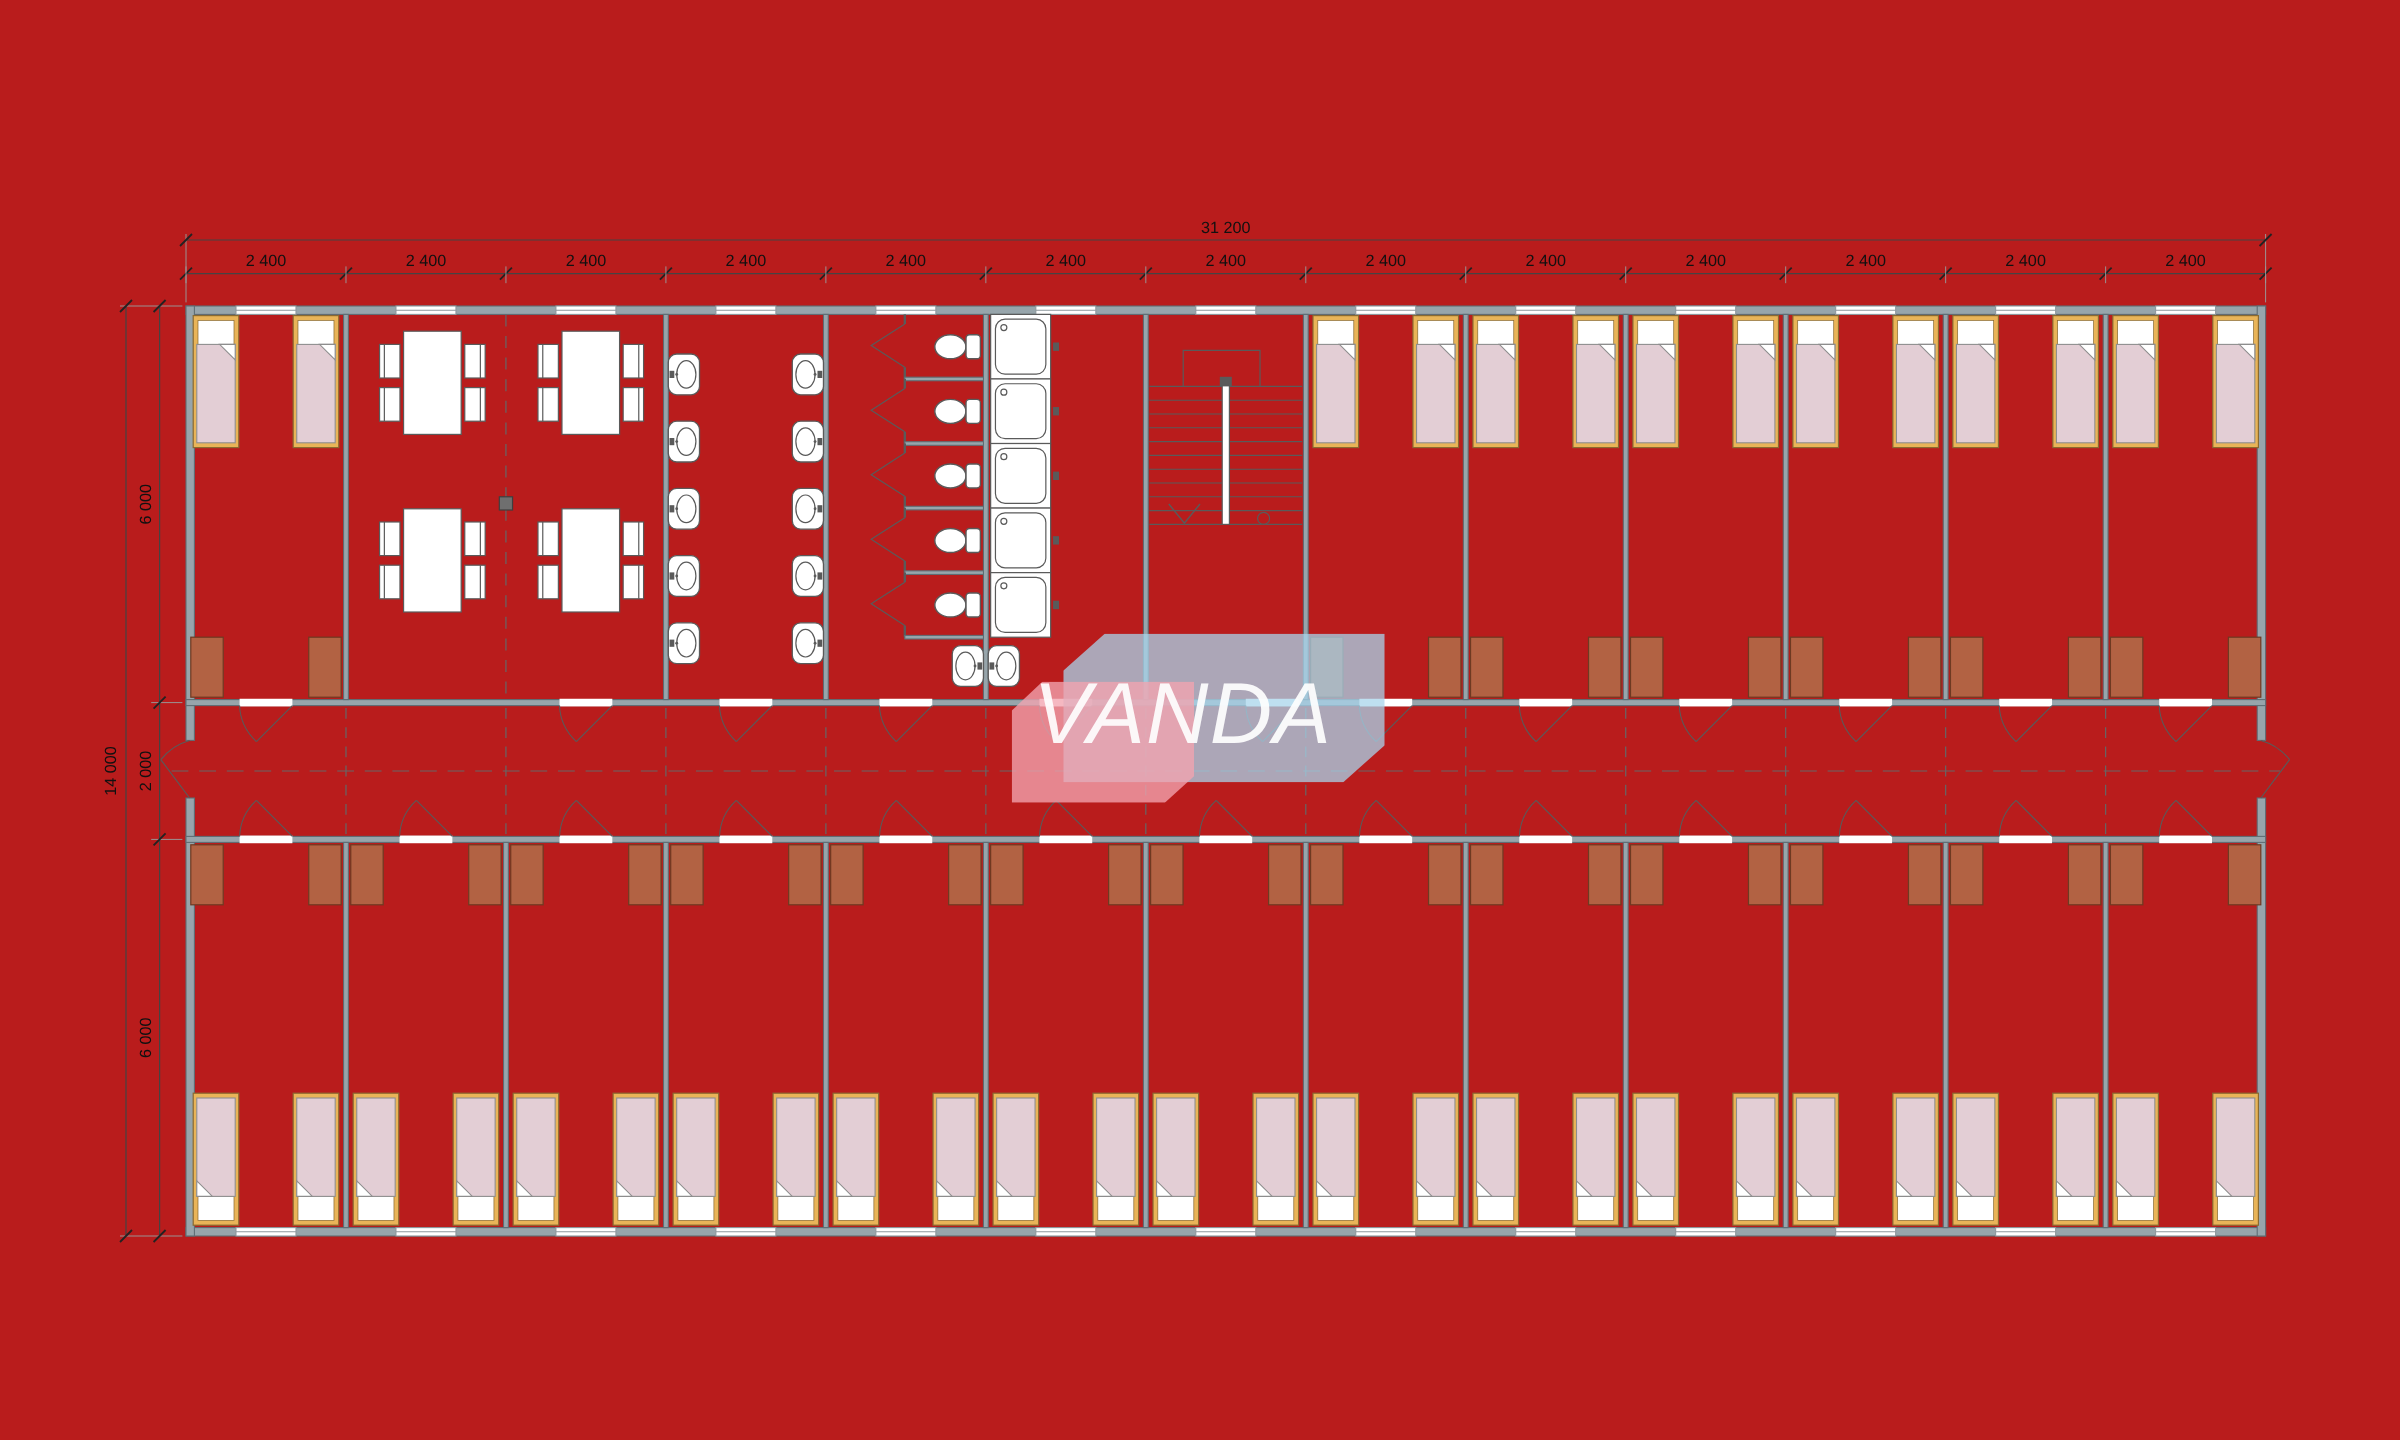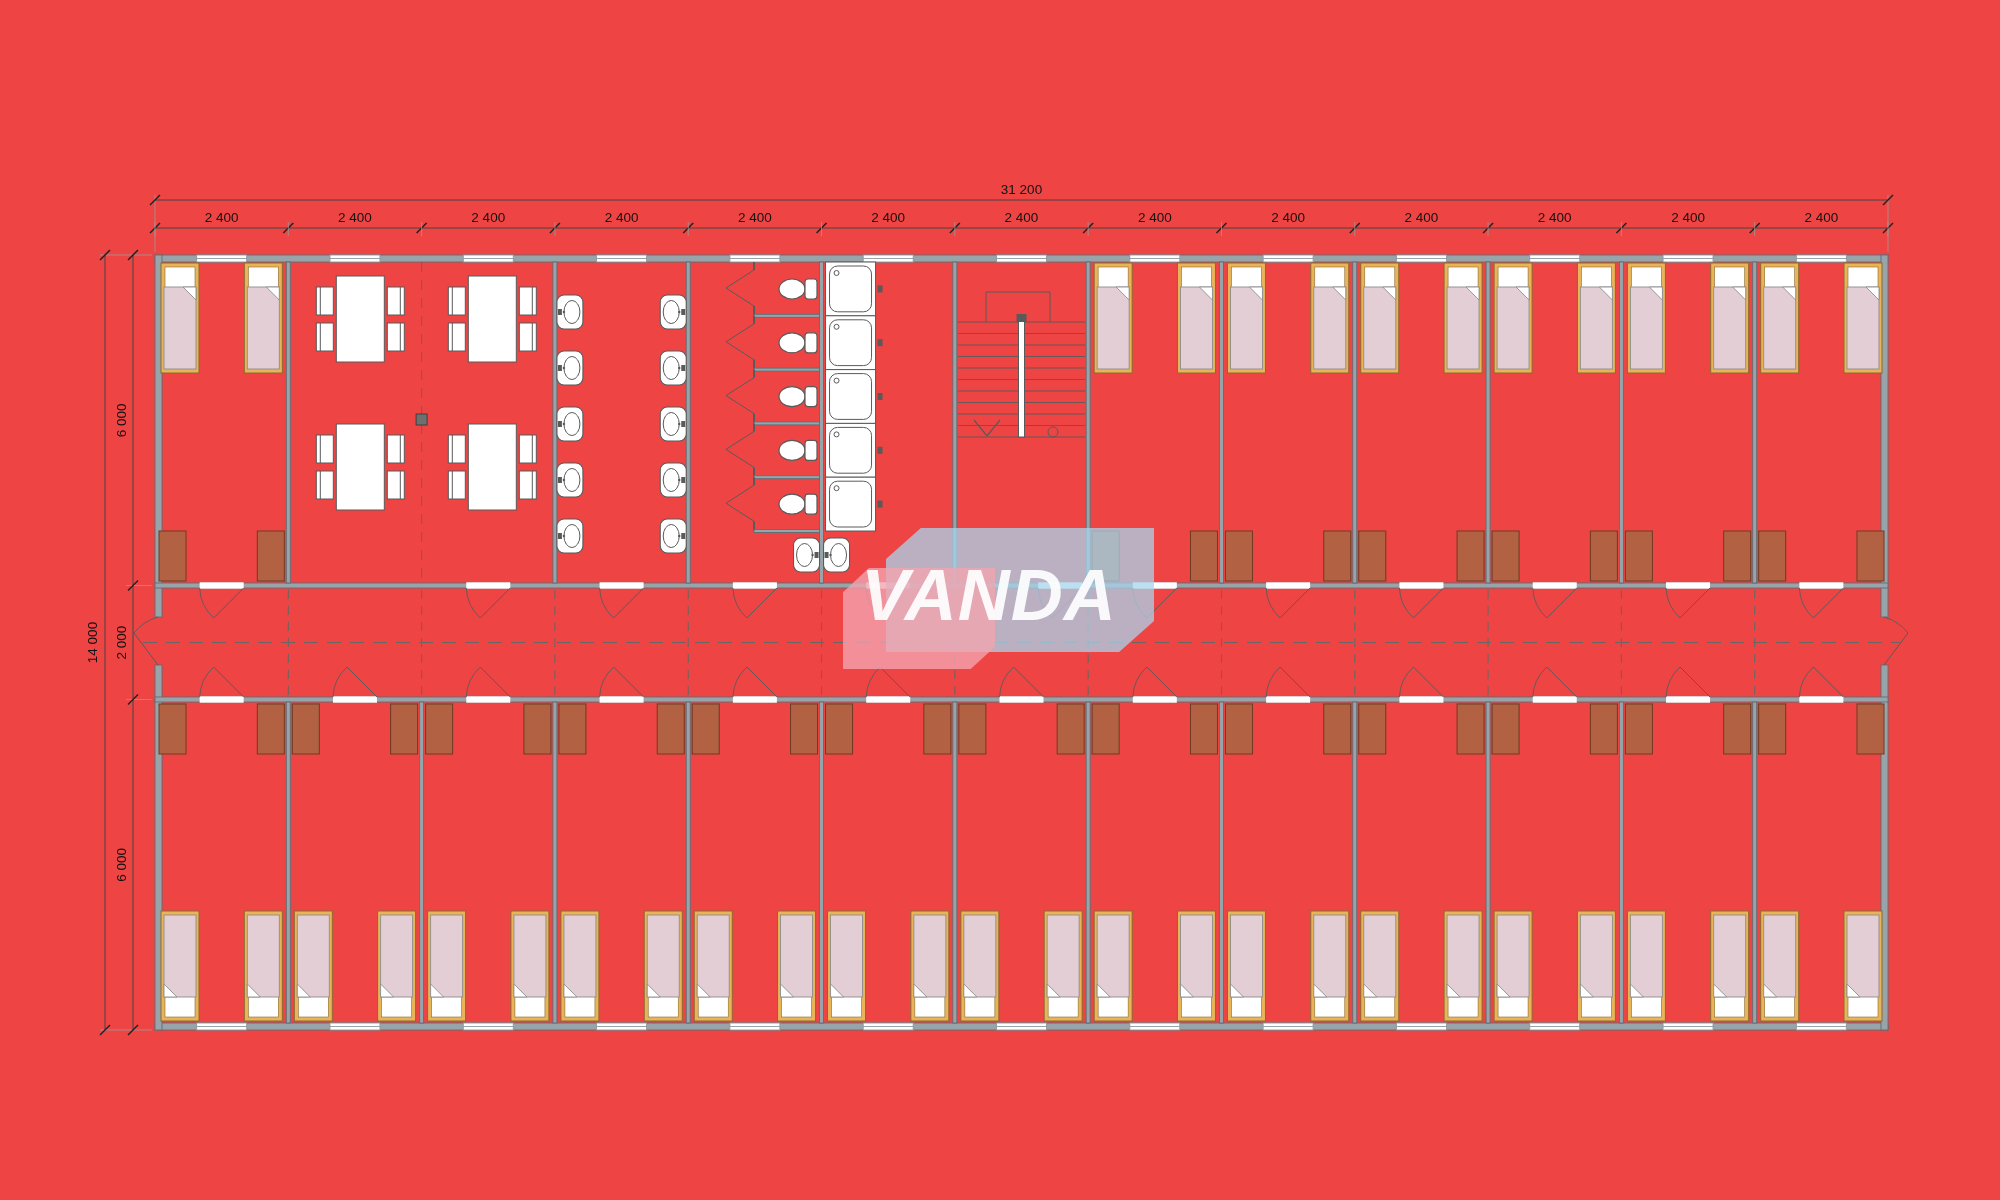--- a/index.html
+++ b/index.html
@@ -1,27 +1,27 @@
 <!DOCTYPE html>
 <html><head>
 <meta charset="utf-8">
 <title>Floor Plan</title>
 <style>
   html,body{margin:0;padding:0;background:#fff;}
-  #canvas{position:relative;width:2000px;height:1200px;background:#ef4444;overflow:hidden;
+  #canvas{position:relative;width:2000px;height:1200px;background:#b91c1c;overflow:hidden;
           font-family:"Liberation Sans",sans-serif;}
   #plan{position:absolute;left:0;top:0;}
   
   #logo{position:absolute;left:843px;top:520px;width:330px;height:152px;pointer-events:none;}
   #logo .shape{position:absolute;}
   #logo .blue{left:43px;top:8px;width:268px;height:124px;
       clip-path:polygon(13% 0,100% 0,100% 75%,87% 100%,0 100%,0 25%);}
   #logo .pink{left:0px;top:48px;width:152px;height:101px;
       clip-path:polygon(17% 0,100% 0,100% 78%,84% 100%,0 100%,0 24%);}
-  #logo .word{position:absolute;left:18px;top:34px;font-style:italic;font-weight:700;
+  #logo .word{position:absolute;left:18px;top:34px;font-style:italic;font-weight:400;
       font-size:72px;letter-spacing:1px;opacity:.92;white-space:nowrap;}
 </style>
 </head>
 <body>
 
 <div id="canvas">
   <svg id="plan" width="2000" height="1200">
       <g>
         <rect x="155" y="255" width="1733" height="7" fill="#97a5ab" stroke="#5e6d74" stroke-width="0.9"></rect>
         <rect x="155" y="1023" width="1733" height="7" fill="#97a5ab" stroke="#5e6d74" stroke-width="0.9"></rect>

